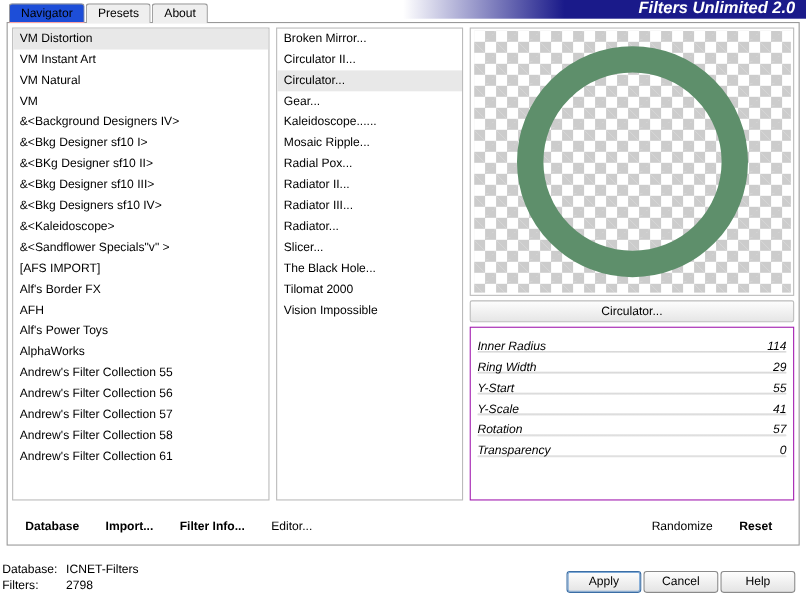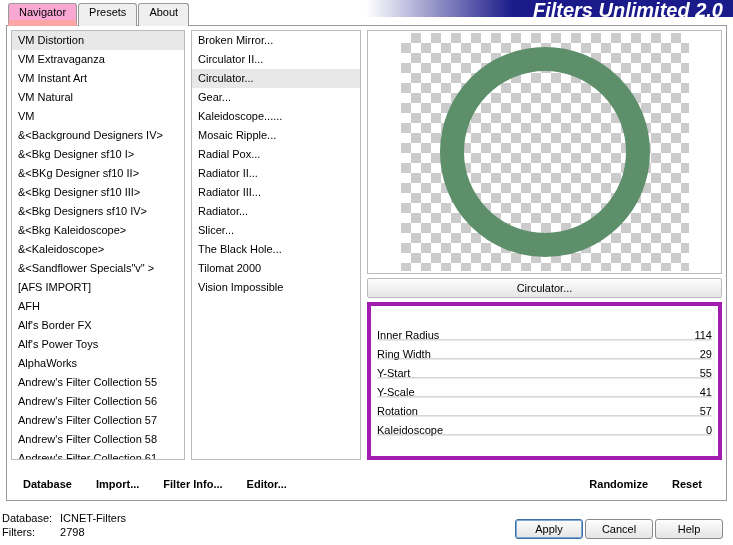--- a/index.html
+++ b/index.html
@@ -17,21 +17,21 @@
     background: linear-gradient(to right, #fff 0%, #fff 50%, #1a1a8a 70%, #1a1a8a 100%);
     position: relative;
   }
   .header-title {
     position: absolute;
     right: 10px;
     top: -1px;
     color: #fff;
     font-style: italic;
     font-weight: bold;
-    font-size: 20px;
+    font-size: 15px;
     font-family: Arial, sans-serif;
   }
   .tabs {
     display: flex;
     margin-left: 8px;
     margin-top: -15px;
     position: relative;
     z-index: 2;
   }
   .tab {
@@ -40,41 +40,41 @@
     border-bottom: none;
     background: #efefef;
     border-radius: 3px 3px 0 0;
     margin-right: 1px;
     cursor: pointer;
     font-size: 11px;
     position: relative;
     top: 1px;
   }
   .tab.active {
-    background: #f9a8d4;
-    border-bottom: 6px solid #fca5a5;
+    background: #1d4ed8;
+    border-bottom: 1px solid #fca5a5;
   }
   .main-border {
     border: 1px solid #999;
     margin: 0 6px;
     position: relative;
     height: 476px;
     background: #fff;
   }
   .columns {
     display: flex;
     height: 438px;
     padding: 4px;
     gap: 6px;
   }
   .col {
     border: 1px solid #bbb;
     position: relative;
   }
-  .col1 { width: 174px; overflow: hidden; }
+  .col1 { width: 234px; overflow: hidden; }
   .col2 { width: 170px; overflow: hidden; }
   .col3 { flex: 1; display: flex; flex-direction: column; gap: 4px; border: none; }
   .list {
     overflow-y: scroll;
     height: 100%;
     padding: 0;
   }
   .list::-webkit-scrollbar { width: 16px; }
   .list::-webkit-scrollbar-track { background: #f0f0f0; border-left:1px solid #ddd; }
   .list::-webkit-scrollbar-thumb { background: #c8c8c8; border:1px solid #aaa; border-radius:2px; }
@@ -115,24 +115,25 @@
     border-radius: 50%;
   }
   .filter-name-bar {
     border: 1px solid #bbb;
     text-align: center;
     padding: 3px 4px;
     background: linear-gradient(#fdfdfd, #e6e6e6);
     border-radius: 2px;
   }
   .params {
-    border: 4px solid #a21caf;
+    border: 1px solid #a21caf;
     flex: 1;
-    padding: 20px 6px;
+    padding: 8px 6px;
     overflow: hidden;
+    font-style: italic;
   }
   .param-row {
     display: flex;
     justify-content: space-between;
     align-items: center;
     height: 17px;
     position: relative;
     margin-bottom: 2px;
   }
   .param-track {
@@ -197,35 +198,33 @@
   <div class="tab active">Navigator</div>
   <div class="tab">Presets</div>
   <div class="tab">About</div>
 </div>
 
 <div class="main-border">
   <div class="columns">
     <div class="col col1">
       <div class="list" id="cat-list">
           <div class="list-item selected">VM Distortion</div>
-          <div class="list-item">VM Extravaganza</div>
           <div class="list-item">VM Instant Art</div>
           <div class="list-item">VM Natural</div>
           <div class="list-item">VM</div>
           <div class="list-item">&amp;&lt;Background Designers IV&gt;</div>
           <div class="list-item">&amp;&lt;Bkg Designer sf10 I&gt;</div>
           <div class="list-item">&amp;&lt;BKg Designer sf10 II&gt;</div>
           <div class="list-item">&amp;&lt;Bkg Designer sf10 III&gt;</div>
           <div class="list-item">&amp;&lt;Bkg Designers sf10 IV&gt;</div>
-          <div class="list-item">&amp;&lt;Bkg Kaleidoscope&gt;</div>
           <div class="list-item">&amp;&lt;Kaleidoscope&gt;</div>
           <div class="list-item">&amp;&lt;Sandflower Specials"v" &gt;</div>
           <div class="list-item">[AFS IMPORT]</div>
+          <div class="list-item">Alf's Border FX</div>
           <div class="list-item">AFH</div>
-          <div class="list-item">Alf's Border FX</div>
           <div class="list-item">Alf's Power Toys</div>
           <div class="list-item">AlphaWorks</div>
           <div class="list-item">Andrew's Filter Collection 55</div>
           <div class="list-item">Andrew's Filter Collection 56</div>
           <div class="list-item">Andrew's Filter Collection 57</div>
           <div class="list-item">Andrew's Filter Collection 58</div>
           <div class="list-item">Andrew's Filter Collection 61</div>
         </div>
     </div>
     <div class="col col2">
@@ -274,34 +273,34 @@
             <span class="param-label">Y-Scale</span>
             <span class="param-val">41</span>
           </div>
           <div class="param-row">
             <div class="param-track"></div>
             <span class="param-label">Rotation</span>
             <span class="param-val">57</span>
           </div>
           <div class="param-row">
             <div class="param-track"></div>
-            <span class="param-label">Kaleidoscope</span>
+            <span class="param-label">Transparency</span>
             <span class="param-val">0</span>
           </div>
         </div>
     </div>
   </div>
 
   <div class="bottom-buttons">
     <span class="linkbtn" style="font-weight:bold">Database</span>
     <span class="linkbtn" style="font-weight:bold">Import...</span>
     <span class="linkbtn" style="font-weight:bold">Filter Info...</span>
-    <span class="linkbtn" style="font-weight:bold">Editor...</span>
+    <span class="linkbtn" style="font-weight:normal">Editor...</span>
     <span class="spacer"></span>
-    <span class="linkbtn" style="font-weight:bold">Randomize</span>
+    <span class="linkbtn" style="font-weight:normal">Randomize</span>
     <span class="linkbtn" style="font-weight:bold">Reset</span>
   </div>
 </div>
 
 <div class="footer">
   <div class="footer-info">
     <div>
       <span class="lbl">Database:</span>
       <span>ICNET-Filters</span>
     </div>

